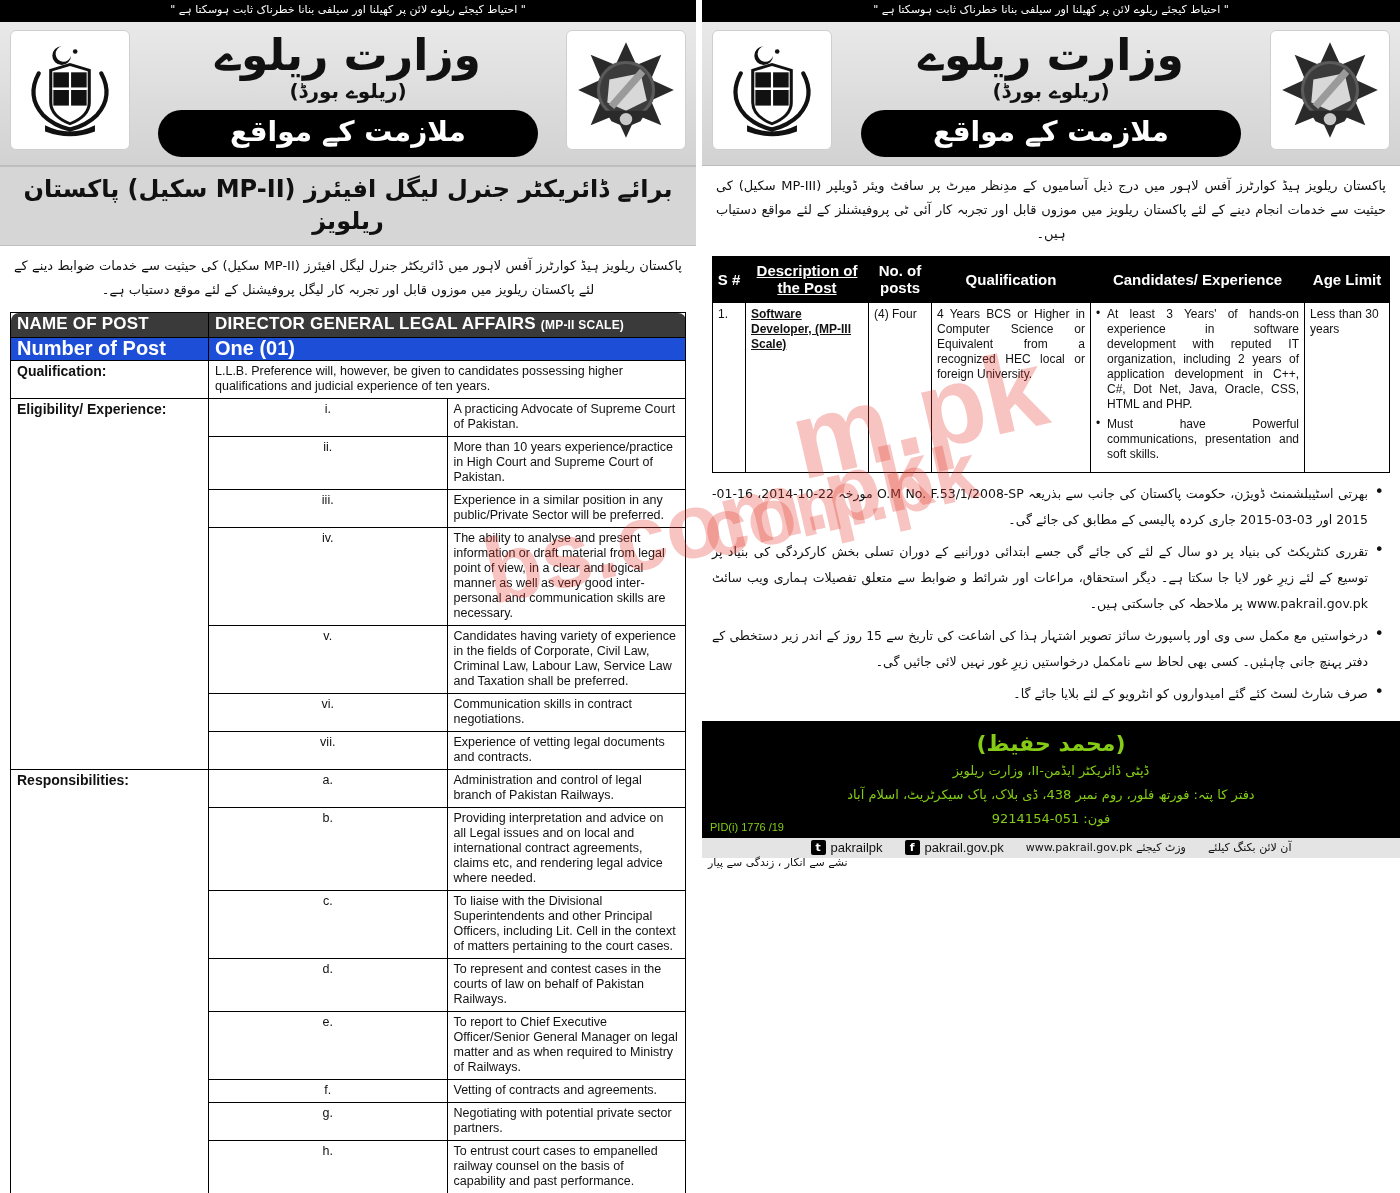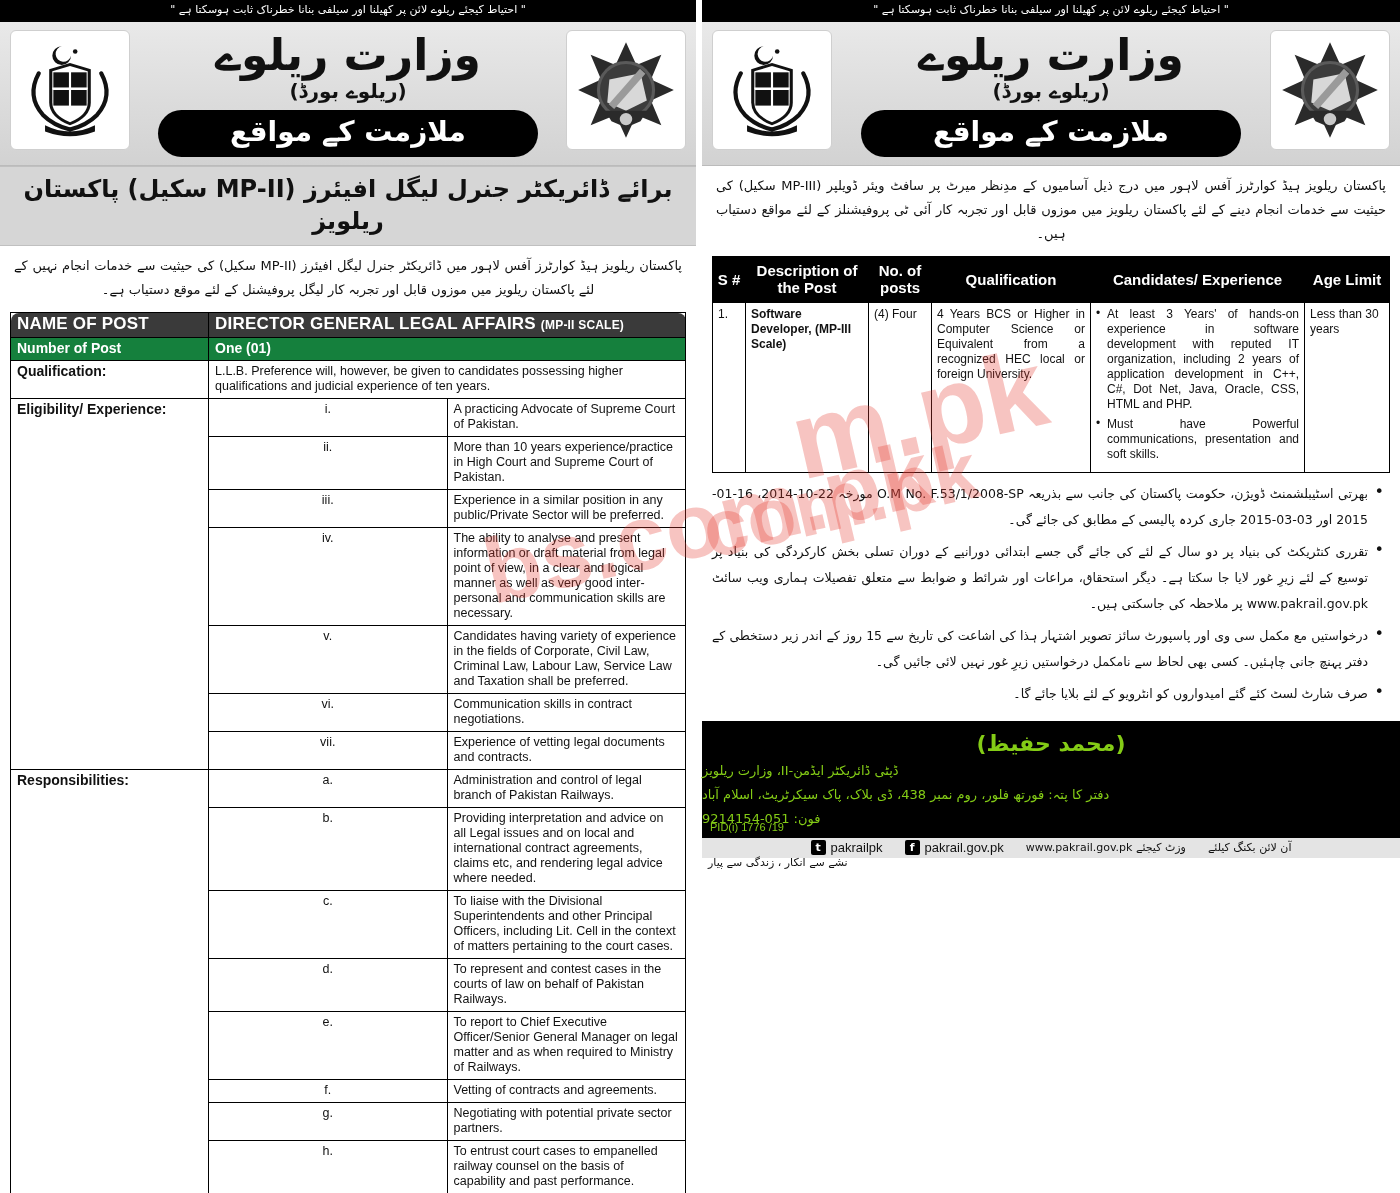--- a/index.html
+++ b/index.html
@@ -39,55 +39,55 @@
 
   .intro-ur{direction:rtl;text-align:justify;text-align-last:center;color:#111;font-size:13px;line-height:24px;
             padding:8px 14px 10px;font-family:"DejaVu Sans","Liberation Sans",sans-serif;}
 
   
   .tbl-wrap{padding:0 10px;}
   table.t{width:100%;border-collapse:collapse;table-layout:fixed;font-size:12.5px;color:#111;}
   table.t td,table.t th{border:1px solid #000;vertical-align:top;padding:3px 6px 4px;line-height:15px;}
   .hdr-dark{background:#3a3a3a;color:#fff;font-weight:bold;font-size:17px;letter-spacing:.2px;padding:3px 8px 5px;}
   .hdr-dark .scale{font-size:12px;}
-  .hdr-dark2{background:#15803d;color:#fff;font-weight:bold;font-size:14px;padding:2px 8px 4px;}
+  .hdr-dark2{background:#1d4ed8;color:#fff;font-weight:bold;font-size:20px;padding:2px 8px 4px;}
   .lbl{font-weight:bold;font-size:14px;vertical-align:middle;}
   .rn{width:34px;text-align:center;font-size:12.5px;}
   .colA{width:185px;}
   .rounded-top td:first-child{border-top-left-radius:8px;}
   .rounded-top td:last-child{border-top-right-radius:8px;}
 
   
   table.jt{width:100%;border-collapse:collapse;table-layout:fixed;font-size:12px;color:#111;}
   table.jt th{background:#000;color:#fff;font-size:15px;font-weight:bold;line-height:17px;
               border:1px solid #000;padding:5px 3px 6px;text-align:center;}
   table.jt td{border:1px solid #000;vertical-align:top;padding:4px 5px 5px;line-height:15px;}
   .jt .c-s{width:26px;}
-  .jt .c-desc{width:116px;}
+  .jt .c-desc{width:116px;text-decoration:underline;}
   .jt .c-no{width:56px;}
   .jt .c-qual{width:152px;}
   .jt .c-elig{width:auto;}
   .jt .c-age{width:78px;}
   .jt td.just{text-align:justify;}
   .bul{margin:0;padding:0;list-style:none;}
   .bul li{position:relative;padding-left:11px;margin-bottom:5px;text-align:justify;}
   .bul li:before{content:"•";position:absolute;left:0;top:-1px;}
 
   
   .ur-notes{direction:rtl;padding:8px 16px 8px 10px;color:#111;font-size:12.5px;line-height:26px;
             font-family:"DejaVu Sans","Liberation Sans",sans-serif;}
   .ur-notes ul{margin:0;padding:0;list-style:none;}
   .ur-notes li{position:relative;padding-right:16px;margin-bottom:6px;text-align:justify;}
   .ur-notes li:before{content:"•";position:absolute;right:0;top:-2px;font-size:16px;}
 
   
   .foot-black{background:#000;color:#84cc16;position:relative;padding:8px 0 6px;
               font-family:"DejaVu Sans","Liberation Sans",sans-serif;}
   .foot-black .name{text-align:center;direction:rtl;font-size:22px;font-weight:bold;line-height:30px;}
-  .foot-black .role,.foot-black .addr,.foot-black .ph{text-align:left;direction:rtl;font-size:13px;line-height:24px;}
+  .foot-black .role,.foot-black .addr,.foot-black .ph{text-align:center;direction:rtl;font-size:13px;line-height:24px;}
   .pid{position:absolute;left:8px;bottom:4px;font-size:11px;font-family:"Liberation Sans",sans-serif;direction:ltr;}
   .foot-strip{background:#e4e4e4;border-top:1px solid #000;display:flex;align-items:center;
               justify-content:center;gap:22px;padding:2px 8px 3px;font-size:13px;color:#111;position:relative;}
   .foot-strip .sic{display:inline-flex;align-items:center;gap:5px;}
   .sq{width:15px;height:15px;background:#000;color:#fff;border-radius:2px;display:inline-flex;
       align-items:center;justify-content:center;font-size:11px;font-weight:bold;font-family:"DejaVu Sans",sans-serif;}
   .foot-left-ur{position:absolute;left:6px;top:18px;font-size:11px;direction:rtl;
                 font-family:"DejaVu Sans","Liberation Sans",sans-serif;}
   .foot-right-ur{font-size:11px;direction:rtl;font-family:"DejaVu Sans","Liberation Sans",sans-serif;}
 
@@ -140,21 +140,21 @@
         </svg>
       </div>
       <div class="ministry-title">
         <div class="ministry-main">وزارت ریلوے</div>
         <div class="ministry-sub">(ریلوے بورڈ)</div>
         <div class="pill">ملازمت کے مواقع</div>
       </div>
     </div>
 
     <div class="post-band">برائے ڈائریکٹر جنرل لیگل افیئرز (MP-II سکیل) پاکستان ریلویز</div>
-    <div class="intro-ur">پاکستان ریلویز ہیڈ کوارٹرز آفس لاہور میں ڈائریکٹر جنرل لیگل افیئرز (MP-II سکیل) کی حیثیت سے خدمات انجام نہیں کے لئے پاکستان ریلویز میں موزوں قابل اور تجربہ کار لیگل پروفیشنل کے لئے موقع دستیاب ہے۔</div>
+    <div class="intro-ur">پاکستان ریلویز ہیڈ کوارٹرز آفس لاہور میں ڈائریکٹر جنرل لیگل افیئرز (MP-II سکیل) کی حیثیت سے خدمات ضوابط دینے کے لئے پاکستان ریلویز میں موزوں قابل اور تجربہ کار لیگل پروفیشنل کے لئے موقع دستیاب ہے۔</div>
 
     <div class="tbl-wrap">
       <table class="t">
         <tbody>
             <tr class="rounded-top">
           <td class="hdr-dark colA">NAME OF POST</td>
           <td class="hdr-dark" colspan="2">
             <span>DIRECTOR GENERAL LEGAL AFFAIRS</span>
             <span class="scale">(MP-II SCALE)</span>
           </td>

